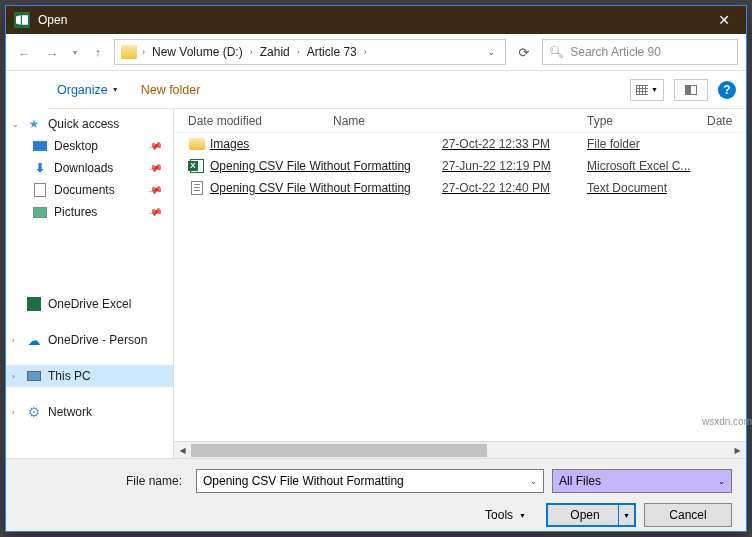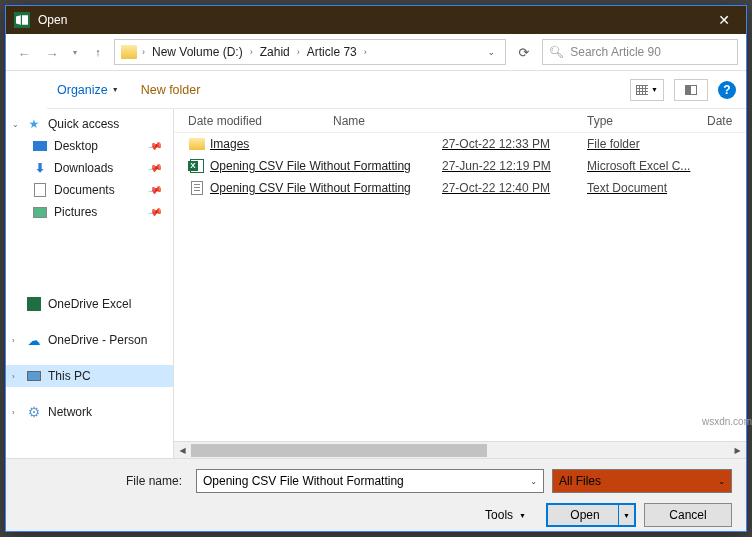--- a/index.html
+++ b/index.html
@@ -69,21 +69,21 @@
 .txt-icon::after { content: ""; position: absolute; left: 2px; top: 2px; right: 2px; height: 8px; background: repeating-linear-gradient(#888 0 1px, transparent 1px 3px); }
 .hscroll { height: 17px; background: #f0f0f0; display: flex; align-items: center; border-top: 1px solid #ddd; }
 .hscroll .track { flex: 1; height: 17px; position: relative; }
 .hscroll .thumb { position: absolute; left: 0; width: 55%; top: 2px; bottom: 2px; background: #c2c2c2; }
 .hscroll .sa { width: 17px; height: 17px; display: flex; align-items: center; justify-content: center; font-size: 8px; color: #555; }
 .footer { background: #f0f0f0; padding: 10px 14px 4px; display: flex; flex-direction: column; gap: 10px; border-top: 1px solid #ddd; }
 .f-row1 { display: flex; align-items: center; gap: 8px; }
 .fn-label { font-size: 12px; color: #222; width: 168px; text-align: right; padding-right: 6px; }
 .fn-input { flex: 1; height: 24px; border: 1px solid #7a7a7a; padding: 0 6px; font-size: 12px; background: #fff; display: flex; align-items: center; justify-content: space-between; }
 .fn-input .dd { font-size: 8px; color: #444; }
-.filter { width: 180px; height: 24px; border: 1px solid #7a7a7a; background: #c2410c; padding: 0 6px; font-size: 12px; display: flex; align-items: center; justify-content: space-between; }
+.filter { width: 180px; height: 24px; border: 1px solid #7a7a7a; background: #c4b5fd; padding: 0 6px; font-size: 12px; display: flex; align-items: center; justify-content: space-between; }
 .filter .dd { font-size: 8px; }
 .f-row2 { display: flex; align-items: center; justify-content: flex-end; gap: 8px; }
 .tools { font-size: 12px; display: flex; align-items: center; gap: 6px; margin-right: 12px; text-align: right; }
 .tools .dd { font-size: 7px; }
 .btn { width: 88px; height: 24px; border: 1px solid #888; background: #e1e1e1; font-size: 12px; display: flex; align-items: center; justify-content: center; }
 .btn.primary { border: 2px solid #0078d7; position: relative; width: 90px; }
 .btn.primary .split { width: 16px; height: 100%; border-left: 1px solid #0078d7; display: flex; align-items: center; justify-content: center; font-size: 7px; position: absolute; right: 0; }
 .btn.primary .lbl { margin-right: 12px; }
 .watermark { position: absolute; right: 0; top: 416px; font-size: 10px; color: #999; }
 </style>

